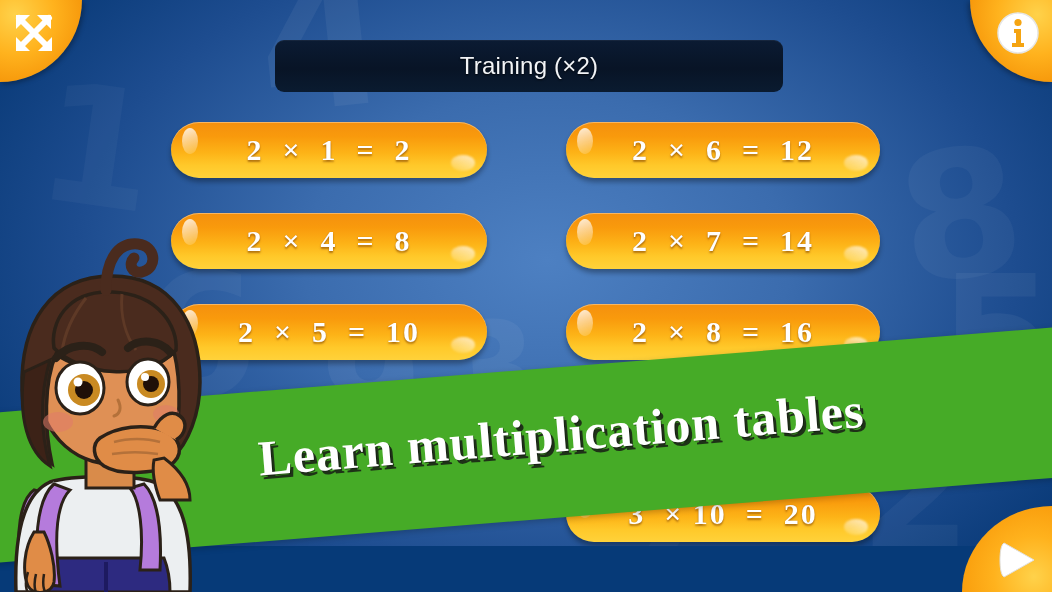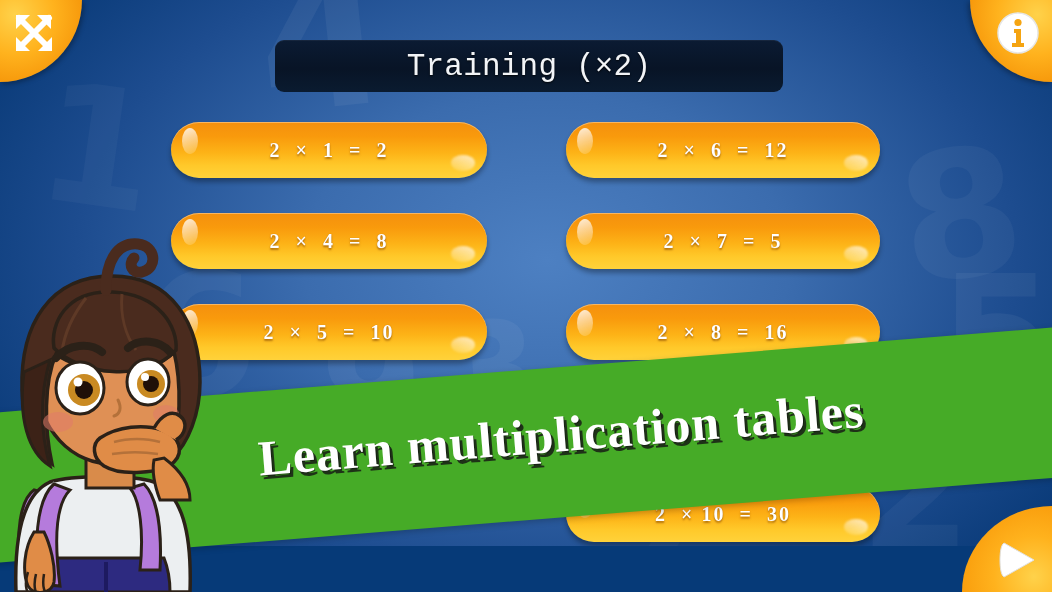--- a/index.html
+++ b/index.html
@@ -43,24 +43,23 @@
     position:absolute;
     left:275px; top:40px;
     width:508px; height:52px;
     background:linear-gradient(180deg,#0b1b33 0%, #081426 55%, #0a1b30 100%);
     border-radius:9px;
     display:flex; align-items:center; justify-content:center;
     box-shadow:0 1px 0 rgba(255,255,255,0.05) inset;
   }
   #title-text {
     color:#f2f4f7;
-    font-size:31px;
+    font-size:24px;
     letter-spacing:0.2px;
     text-shadow:0 1px 2px rgba(0,0,0,0.8);
-    font-family:Liberation Mono, monospace;
   }
 
   
   #eq-grid {
     position:absolute;
     left:0; top:122px;
     width:1052px; height:430px;
   }
   .eq-col { position:absolute; width:322px; }
   #col-left  { left:171px; }
@@ -104,21 +103,21 @@
     width:24px; height:16px;
     border-radius:50%;
     background:linear-gradient(200deg, rgba(255,255,255,0.75), rgba(255,255,255,0.10));
     filter:blur(0.8px);
   }
   .eq-label {
     position:relative; z-index:2;
     color:#ffffff;
     font-family:"Liberation Serif", serif;
     font-weight:bold;
-    font-size:20px;
+    font-size:30px;
     letter-spacing:2px;
     white-space:pre;
     text-shadow:
       0 2px 2px rgba(120,60,0,0.55),
       0 0 1px rgba(150,80,0,0.6);
   }
 
   
   #banner {
     position:absolute;
@@ -230,30 +229,30 @@
       <div class="eq-btn">
         <span class="eq-label">2  ×  5  =  10</span>
       </div>
     </div>
 
     <div class="eq-col" id="col-right">
       <div class="eq-btn">
         <span class="eq-label">2  ×  6  =  12</span>
       </div>
       <div class="eq-btn">
-        <span class="eq-label">2  ×  7  =  5</span>
+        <span class="eq-label">2  ×  7  =  14</span>
       </div>
       <div class="eq-btn">
         <span class="eq-label">2  ×  8  =  16</span>
       </div>
       <div class="eq-btn">
         <span class="eq-label">2  ×  9  =  18</span>
       </div>
       <div class="eq-btn">
-        <span class="eq-label">2  × 10  =  30</span>
+        <span class="eq-label">3  × 10  =  20</span>
       </div>
     </div>
 
   </div>
 
   <div id="bottom-strip"></div>
 
   <div class="corner" id="corner-br">
     <div class="corner-icon" id="play-icon-wrap">
       <svg width="48" height="44" viewBox="0 0 48 44">

